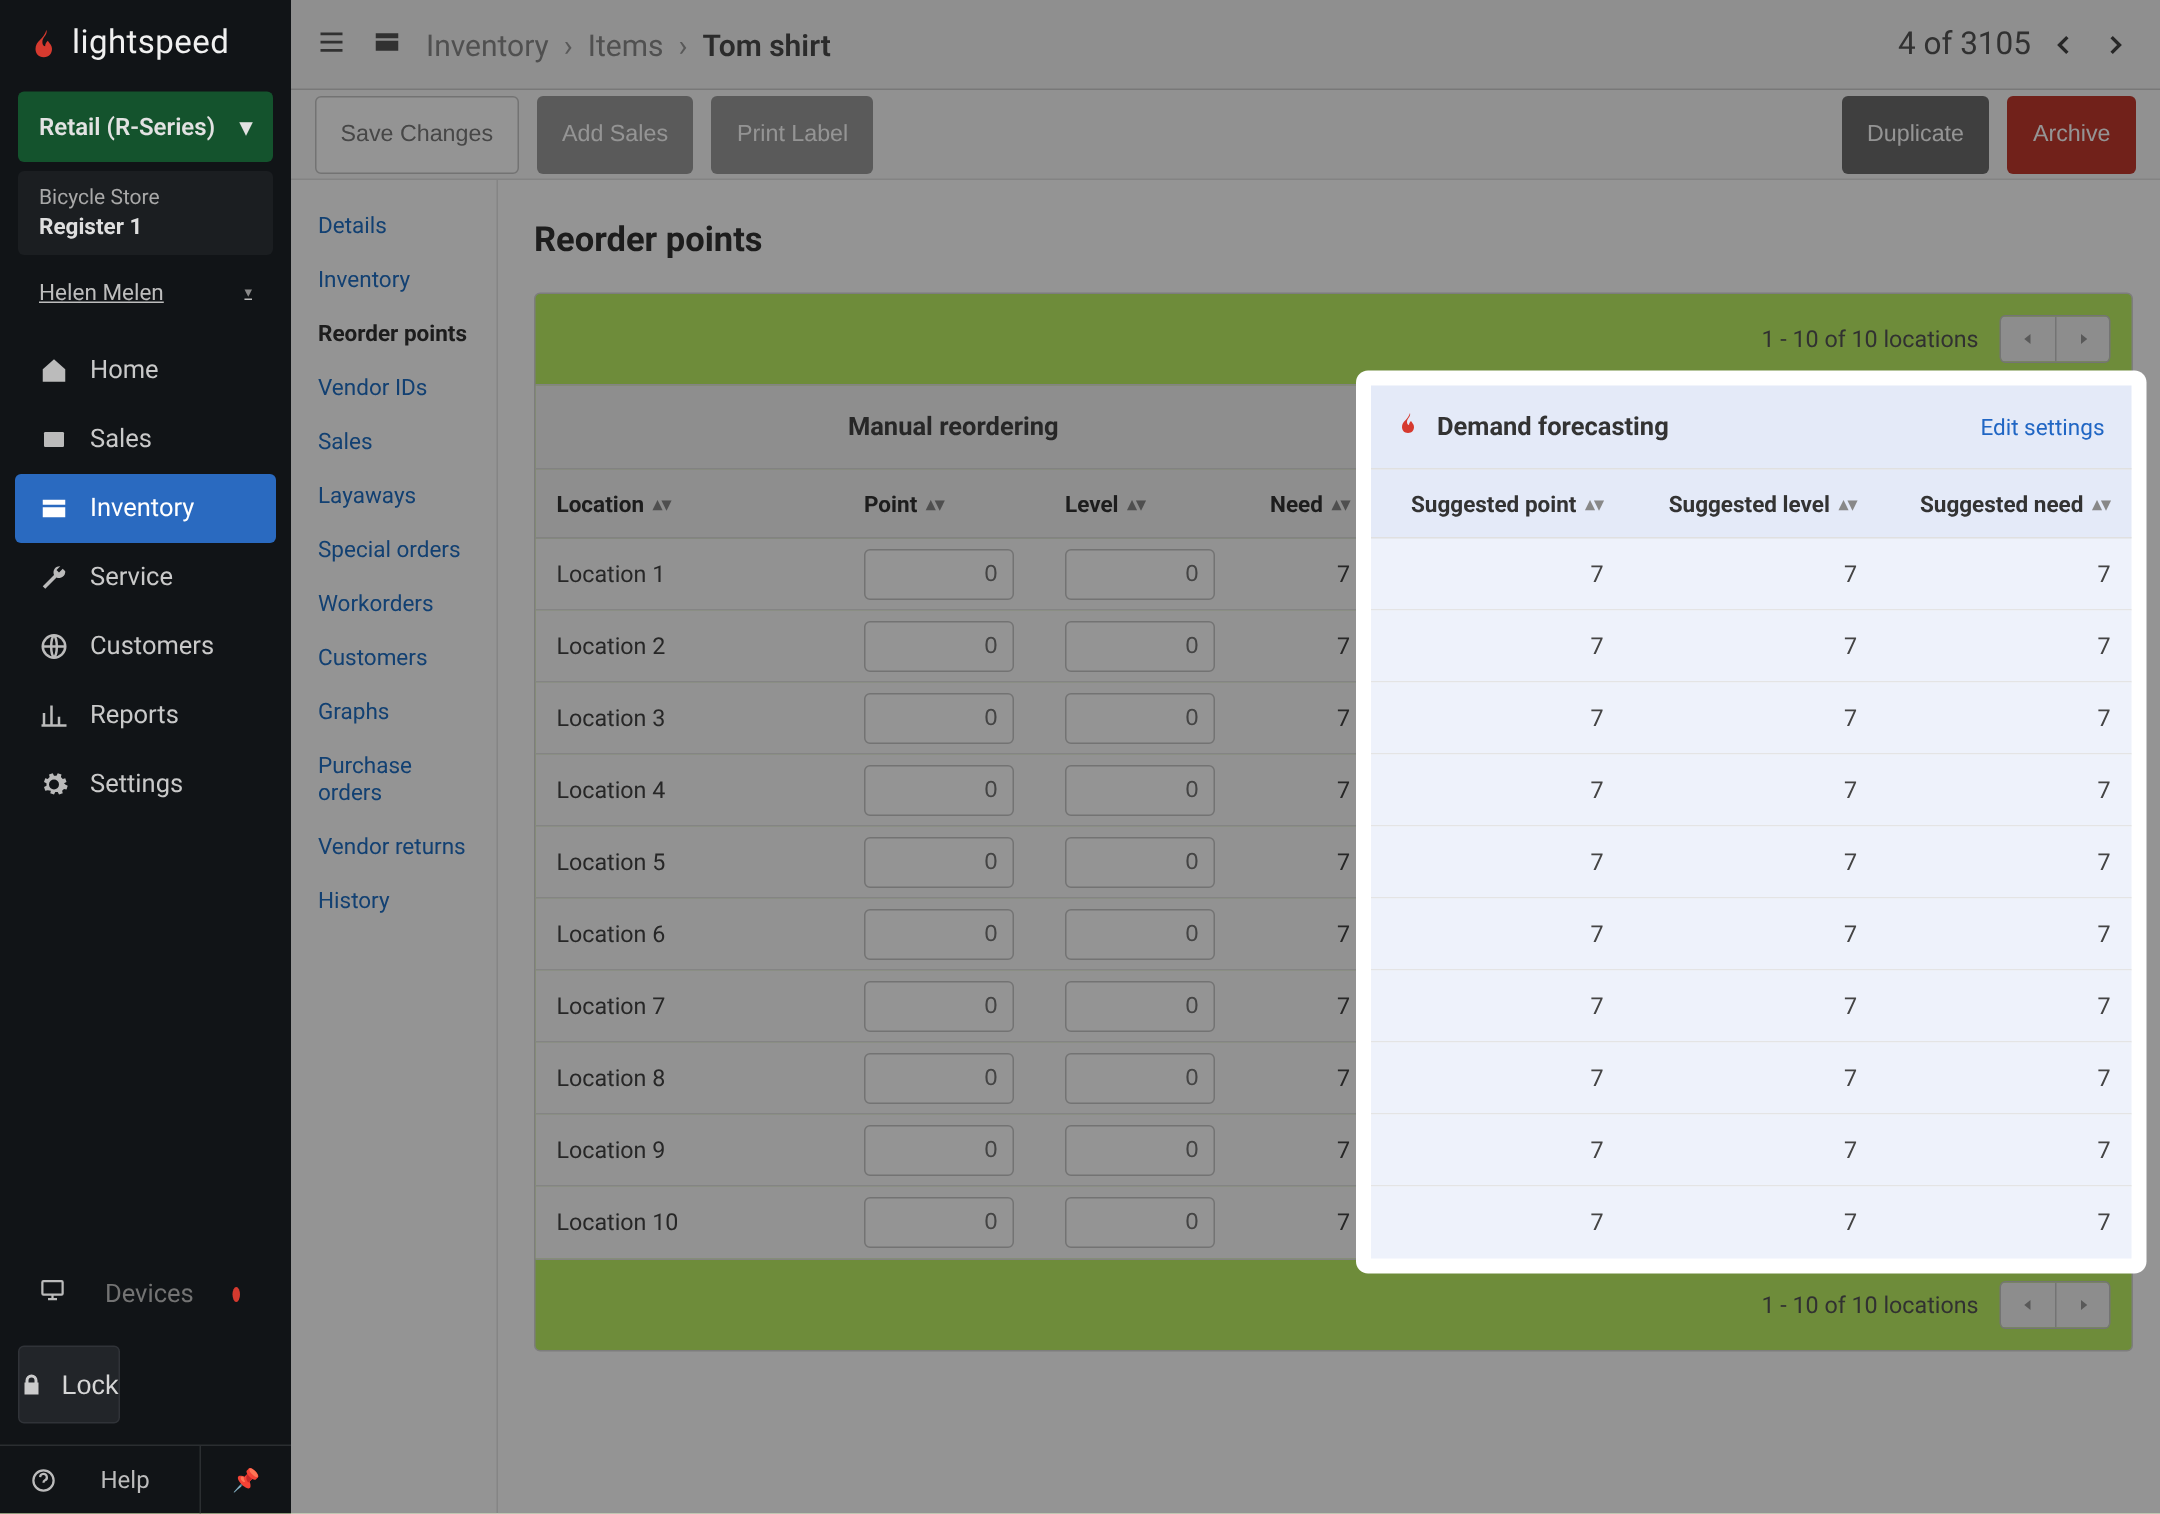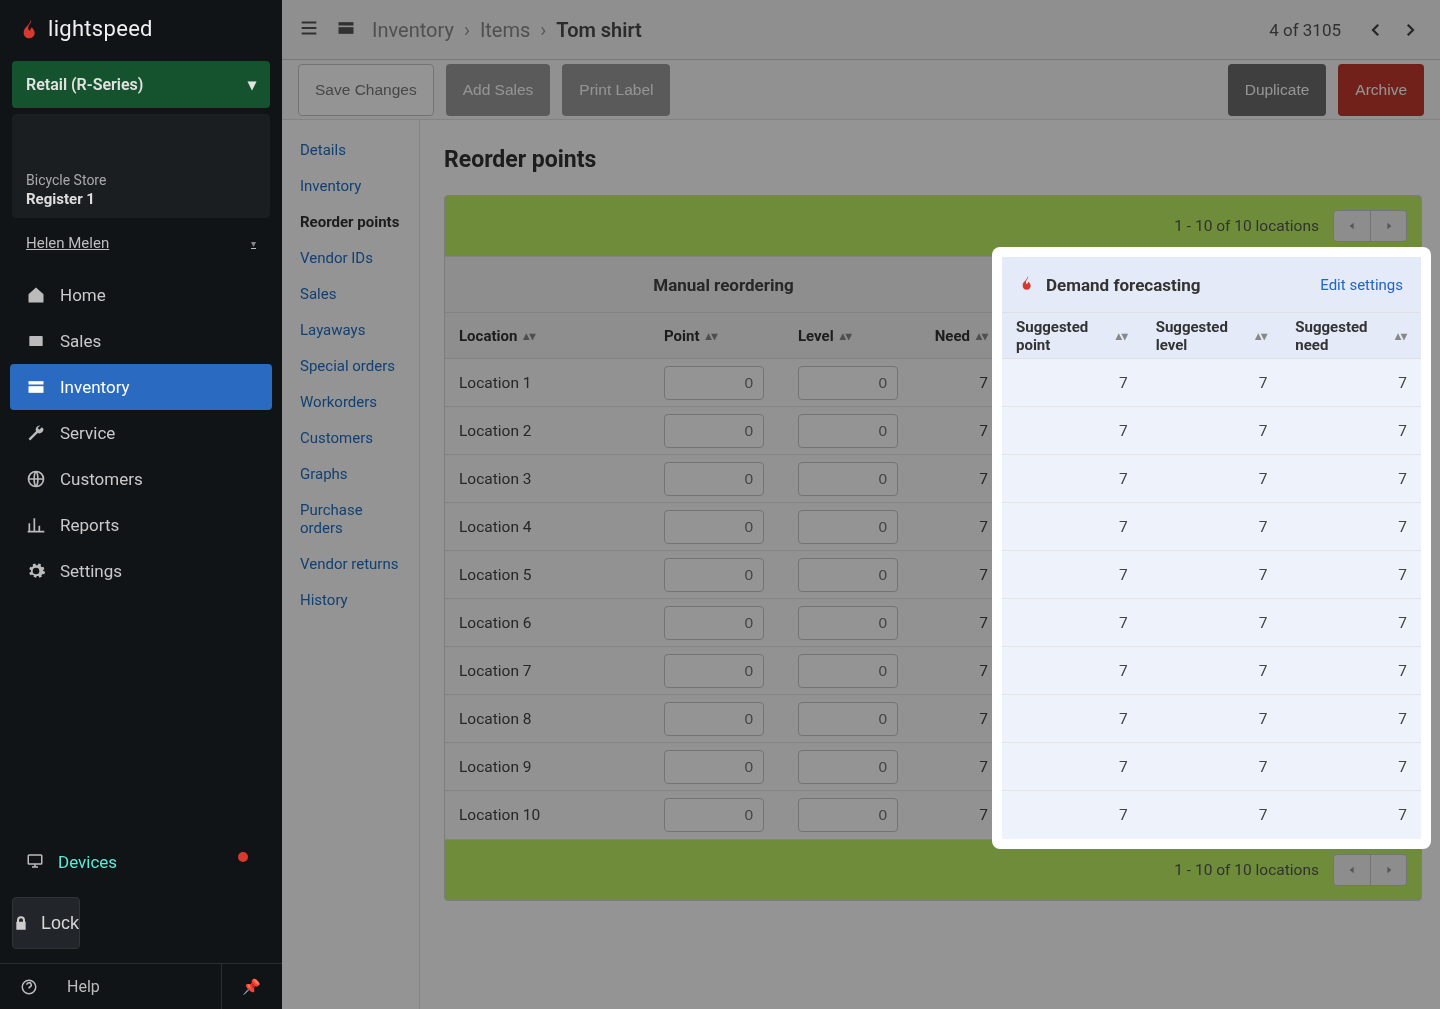--- a/index.html
+++ b/index.html
@@ -1,62 +1,62 @@
 <!DOCTYPE html>
 <html><head>
 <meta charset="utf-8">
 <style>
   * { box-sizing: border-box; margin: 0; padding: 0; }
   html, body { width: 1440px; height: 1009px; font-family: -apple-system, BlinkMacSystemFont, "Segoe UI", Roboto, "Helvetica Neue", Arial, sans-serif; font-size: 15px; color: #333; overflow: hidden; }
 
   .app { display: flex; width: 100%; height: 100%; }
 
   
-  .sidebar { width: 282px; background: #111417; color: #c9c9c9; display: flex; flex-direction: column; position: relative; }
+  .sidebar { width: 194px; background: #111417; color: #c9c9c9; display: flex; flex-direction: column; position: relative; }
   .logo-row { padding: 16px 20px 10px 20px; display: flex; align-items: center; gap: 6px; }
   .logo-row svg { flex-shrink: 0; }
   .logo-text { color: #f0f0f0; font-size: 22px; font-weight: 400; letter-spacing: .3px; }
 
   .series-select { margin: 10px 12px 6px 12px; background: #14532d; border-radius: 4px; padding: 14px 14px; display: flex; justify-content: space-between; align-items: center; cursor: pointer; }
   .series-select span { color: #e2e2e2; font-weight: 600; font-size: 16px; }
   .chev-down { color: #888; font-size: 12px; }
 
   .store-select { margin: 0 12px; background: #1b1e21; border-radius: 4px; padding: 10px 14px; display: flex; flex-direction: column; cursor: pointer; }
-  .store-select .store { color: #a8a8a8; font-size: 14px; font-weight: 400; margin-top: 48px; }
+  .store-select .store { color: #a8a8a8; font-size: 14px; font-weight: 400; }
   .store-select .register { color: #dedede; font-size: 15px; font-weight: 700; margin-top: 2px; }
 
   .user-row { margin: 16px 14px 10px 26px; display: flex; justify-content: space-between; align-items: center; color: #bdbdbd; cursor: pointer; font-size: 15px; text-decoration: underline; }
   .user-row .chev-down { font-size: 10px; margin-right: 12px; }
 
   .nav { margin-top: 10px; }
   .nav-item { display: flex; align-items: center; gap: 14px; padding: 13px 26px; color: #c9c9c9; cursor: pointer; font-size: 17px; }
   .nav-item.active { background: #2a6ac0; color: #fff; border-radius: 4px; margin: 0 10px; padding: 13px 16px; }
   .nav-item svg, .nav-item .nav-ico { width: 20px; height: 20px; flex-shrink: 0; display: inline-flex; align-items: center; justify-content: center; }
 
   .sidebar-bottom { margin-top: auto; }
-  .devices-row { display: flex; gap: 14px; padding: 13px 26px; color: #5eead4; cursor: pointer; font-size: 17px; position: relative; }
+  .devices-row { display: flex; align-items: center; gap: 26px; padding: 13px 26px; color: #737373; cursor: pointer; font-size: 17px; position: relative; }
   .devices-row .dot { width: 10px; height: 10px; background: #d63a2f; border-radius: 50%; margin-left: auto; margin-right: 8px; }
   .lock-btn { margin: 10px 12px 14px 12px; background: #222529; border: 1px solid #303338; border-radius: 4px; height: 52px; display: flex; align-items: center; justify-content: center; gap: 12px; color: #d6d6d6; cursor: pointer; font-size: 18px; }
 
   .help-bar { display: flex; height: 46px; border-top: 1px solid #2b2e31; }
   .help-cell { flex: 1; display: flex; align-items: center; gap: 29px; padding: 0 20px; color: #bcbcbc; cursor: pointer; font-size: 16px; border-right: 1px solid #2b2e31; }
   .pin-cell { width: 60px; display: flex; align-items: center; justify-content: center; cursor: pointer; }
 
   
   .main { flex: 1; position: relative; background: #fff; }
   .main-inner { position: relative; height: 100%; display: flex; flex-direction: column; }
 
   .dim-overlay { position: absolute; inset: 0; background: rgba(0,0,0,0.42); pointer-events: none; z-index: 50; }
 
   .topbar { height: 60px; border-bottom: 1px solid #cfcfcf; display: flex; align-items: center; padding: 0 16px; gap: 16px; background: #f6f6f6; }
   .hamburger { cursor: pointer; color: #555; }
   .bc { display: flex; align-items: center; gap: 10px; color: #8a8a8a; font-size: 20px; }
   .bc .active { color: #4a4a4a; font-weight: 600; }
   .bc .sep { color: #9a9a9a; }
-  .pager-info { margin-left: auto; color: #555; font-size: 17px; display: flex; align-items: center; gap: 21px; }
+  .pager-info { margin-left: auto; color: #555; font-size: 21px; display: flex; align-items: center; gap: 8px; }
   .pager-btns { display: flex; gap: 6px; }
   .pager-btns .pb { width: 28px; height: 28px; display: flex; align-items: center; justify-content: center; cursor: pointer; color: #555; }
 
   .actionbar { height: 60px; display: flex; align-items: center; padding: 0 16px; gap: 12px; border-bottom: 1px solid #e2e2e2; background: #fafafa; }
   .btn { height: 52px; padding: 0 16px; border-radius: 4px; border: 1px solid transparent; cursor: pointer; font-size: 15.5px; display: inline-flex; align-items: center; }
   .btn.save { background: #fff; border-color: #c6c6c6; color: #7a7a7a; }
   .btn.grey { background: #9c9c9c; color: #fff; }
   .btn.duplicate { background: #6d6d6d; color: #fff; }
   .btn.archive { background: #c3392e; color: #fff; }
   .actionbar .spacer { flex: 1; }

